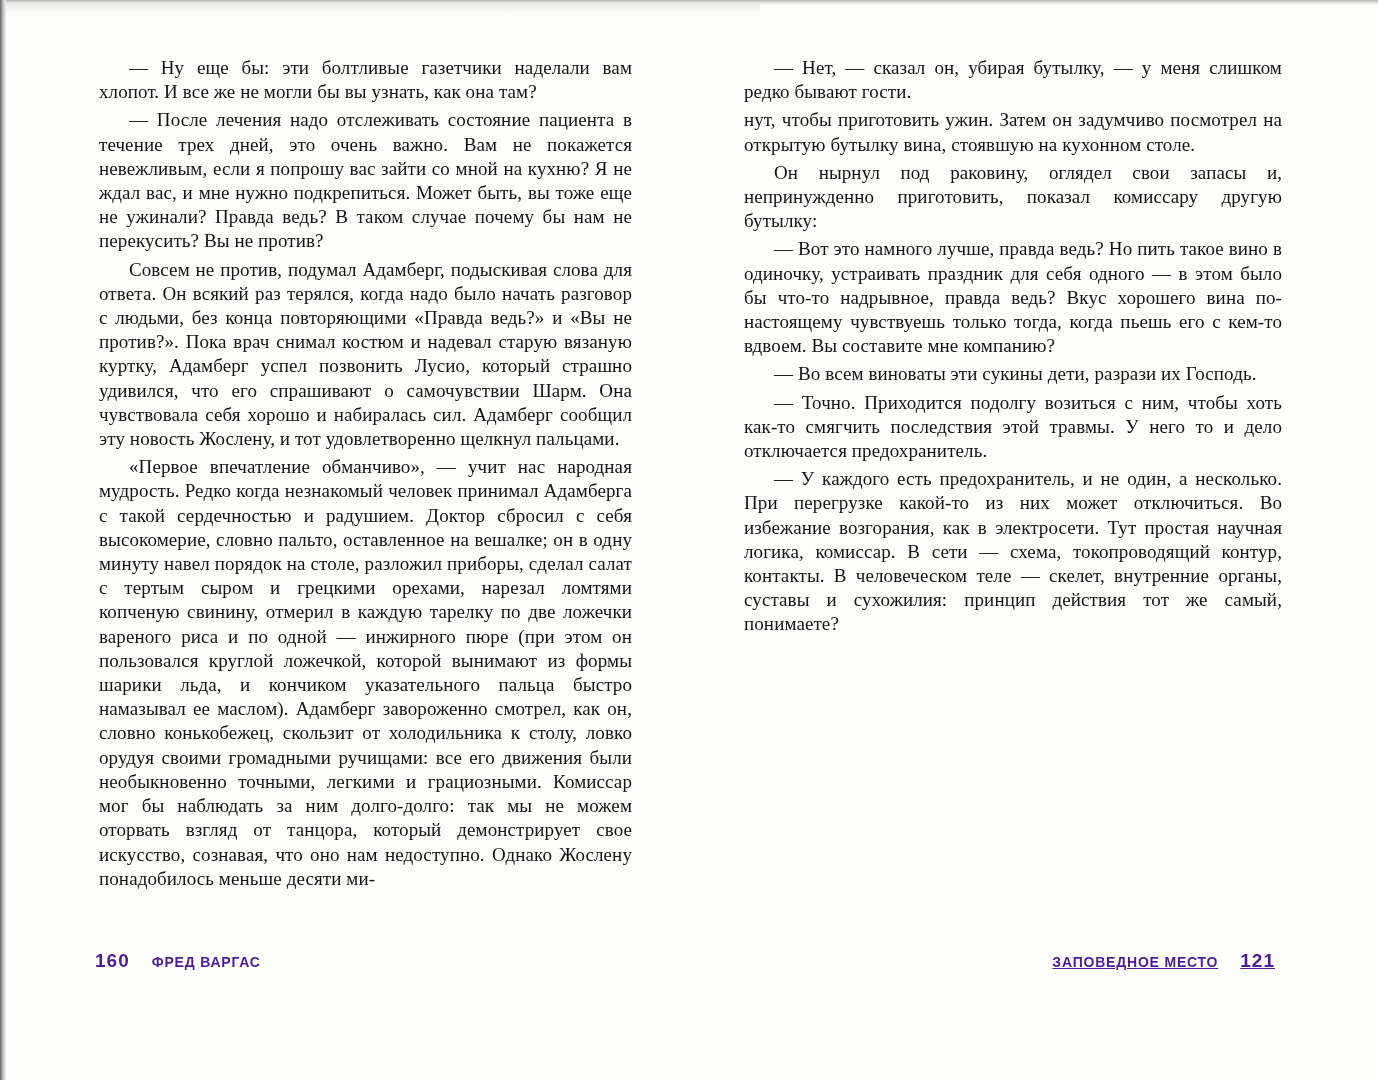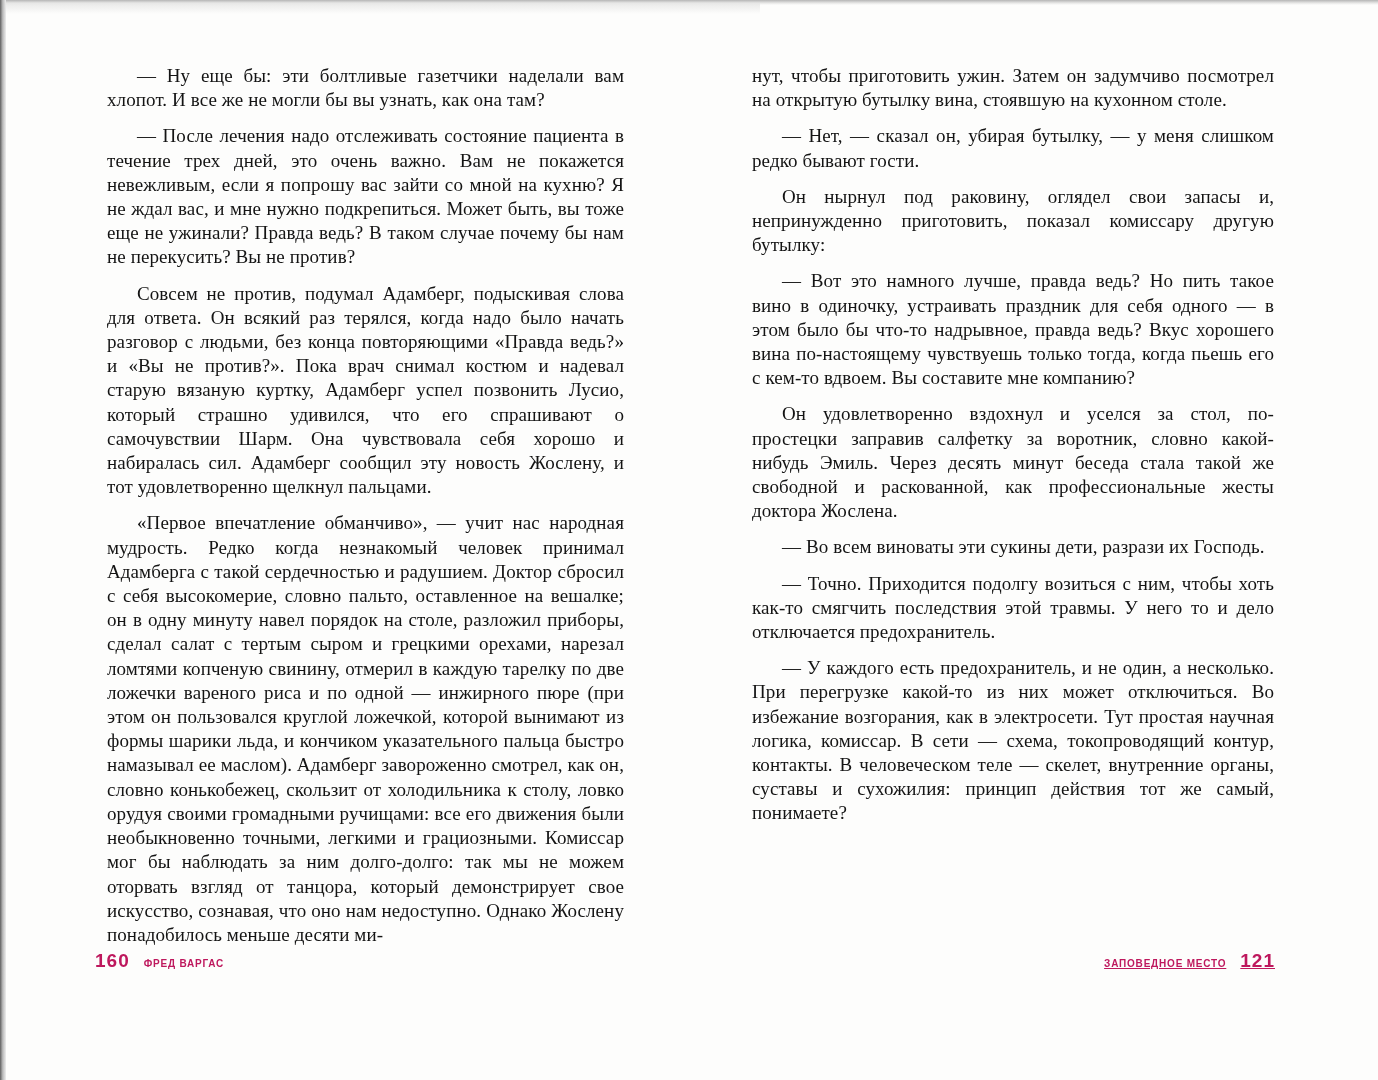--- a/index.html
+++ b/index.html
@@ -56,47 +56,47 @@
     top: 52px;
     font-size: 19px;
     line-height: 24.2px;
     text-align: justify;
     letter-spacing: 0.1px;
   }
   .page-left  .text-block { left: 95px;  width: 541px; }
   .page-right .text-block { left: 51px;  width: 546px; }
 
   .para {
-    margin: 12px;
+    margin: 4px;
     text-indent: 30px;
   }
   .para.no-indent {
     text-indent: 0;
   }
 
   .footer {
     position: absolute;
     top: 950px;
     font-family: "Liberation Sans", sans-serif;
     font-weight: bold;
-    color: #be185d;
+    color: #4c1d95;
     display: flex;
     align-items: baseline;
-    gap: 14px;
+    gap: 22px;
     white-space: nowrap;
   }
   .page-left  .footer { left: 95px; }
   .page-right .footer { right: 103px; justify-content: flex-end; text-decoration: underline; }
 
   .footer .page-number {
     font-size: 19px;
     letter-spacing: 1px;
   }
   .footer .running-title {
-    font-size: 10px;
+    font-size: 14px;
     letter-spacing: 0.8px;
   }
 </style>
 </head>
 <body>
 
 <div class="spread">
   <div class="scan-corner"></div>
   <div class="scan-edge-top"></div>
   <div class="scan-edge-left"></div>
@@ -109,25 +109,24 @@
       <p class="para">«Первое впечатление обманчиво», — учит нас народная мудрость. Редко когда незнакомый человек принимал Адамберга с такой сердечностью и радушием. Доктор сбросил с себя высокомерие, словно пальто, оставленное на вешалке; он в одну минуту навел порядок на столе, разложил приборы, сделал салат с тертым сыром и грецкими орехами, нарезал ломтями копченую свинину, отмерил в каждую тарелку по две ложечки вареного риса и по одной — инжирного пюре (при этом он пользовался круглой ложечкой, которой вынимают из формы шарики льда, и кончиком указательного пальца быстро намазывал ее маслом). Адамберг завороженно смотрел, как он, словно конькобежец, скользит от холодильника к столу, ловко орудуя своими громадными ручищами: все его движения были необыкновенно точными, легкими и грациозными. Комиссар мог бы наблюдать за ним долго-долго: так мы не можем оторвать взгляд от танцора, который демонстрирует свое искусство, сознавая, что оно нам недоступно. Однако Жослену понадобилось меньше десяти ми-</p>
     </div>
     <div class="footer">
       <span class="page-number">160</span>
       <span class="running-title">ФРЕД ВАРГАС</span>
     </div>
   </div>
 
   <div class="page page-right">
     <div class="text-block">
+      <p class="para">— Нет, — сказал он, убирая бутылку, — у меня слишком редко бывают гости.</p>
       <p class="para no-indent">нут, чтобы приготовить ужин. Затем он задумчиво посмотрел на открытую бутылку вина, стоявшую на кухонном столе.</p>
-      <p class="para">— Нет, — сказал он, убирая бутылку, — у меня слишком редко бывают гости.</p>
       <p class="para">Он нырнул под раковину, оглядел свои запасы и, непринужденно приготовить, показал комиссару другую бутылку:</p>
       <p class="para">— Вот это намного лучше, правда ведь? Но пить такое вино в одиночку, устраивать праздник для себя одного — в этом было бы что-то надрывное, правда ведь? Вкус хорошего вина по-настоящему чувствуешь только тогда, когда пьешь его с кем-то вдвоем. Вы составите мне компанию?</p>
-      <p class="para">Он удовлетворенно вздохнул и уселся за стол, по-простецки заправив салфетку за воротник, словно какой-нибудь Эмиль. Через десять минут беседа стала такой же свободной и раскованной, как профессиональные жесты доктора Жослена.</p>
       <p class="para">— Во всем виноваты эти сукины дети, разрази их Господь.</p>
       <p class="para">— Точно. Приходится подолгу возиться с ним, чтобы хоть как-то смягчить последствия этой травмы. У него то и дело отключается предохранитель.</p>
       <p class="para">— У каждого есть предохранитель, и не один, а несколько. При перегрузке какой-то из них может отключиться. Во избежание возгорания, как в электросети. Тут простая научная логика, комиссар. В сети — схема, токопроводящий контур, контакты. В человеческом теле — скелет, внутренние органы, суставы и сухожилия: принцип действия тот же самый, понимаете?</p>
     </div>
     <div class="footer">
       <span class="running-title">ЗАПОВЕДНОЕ МЕСТО</span>
       <span class="page-number">121</span>
     </div>
   </div>
 </div>

